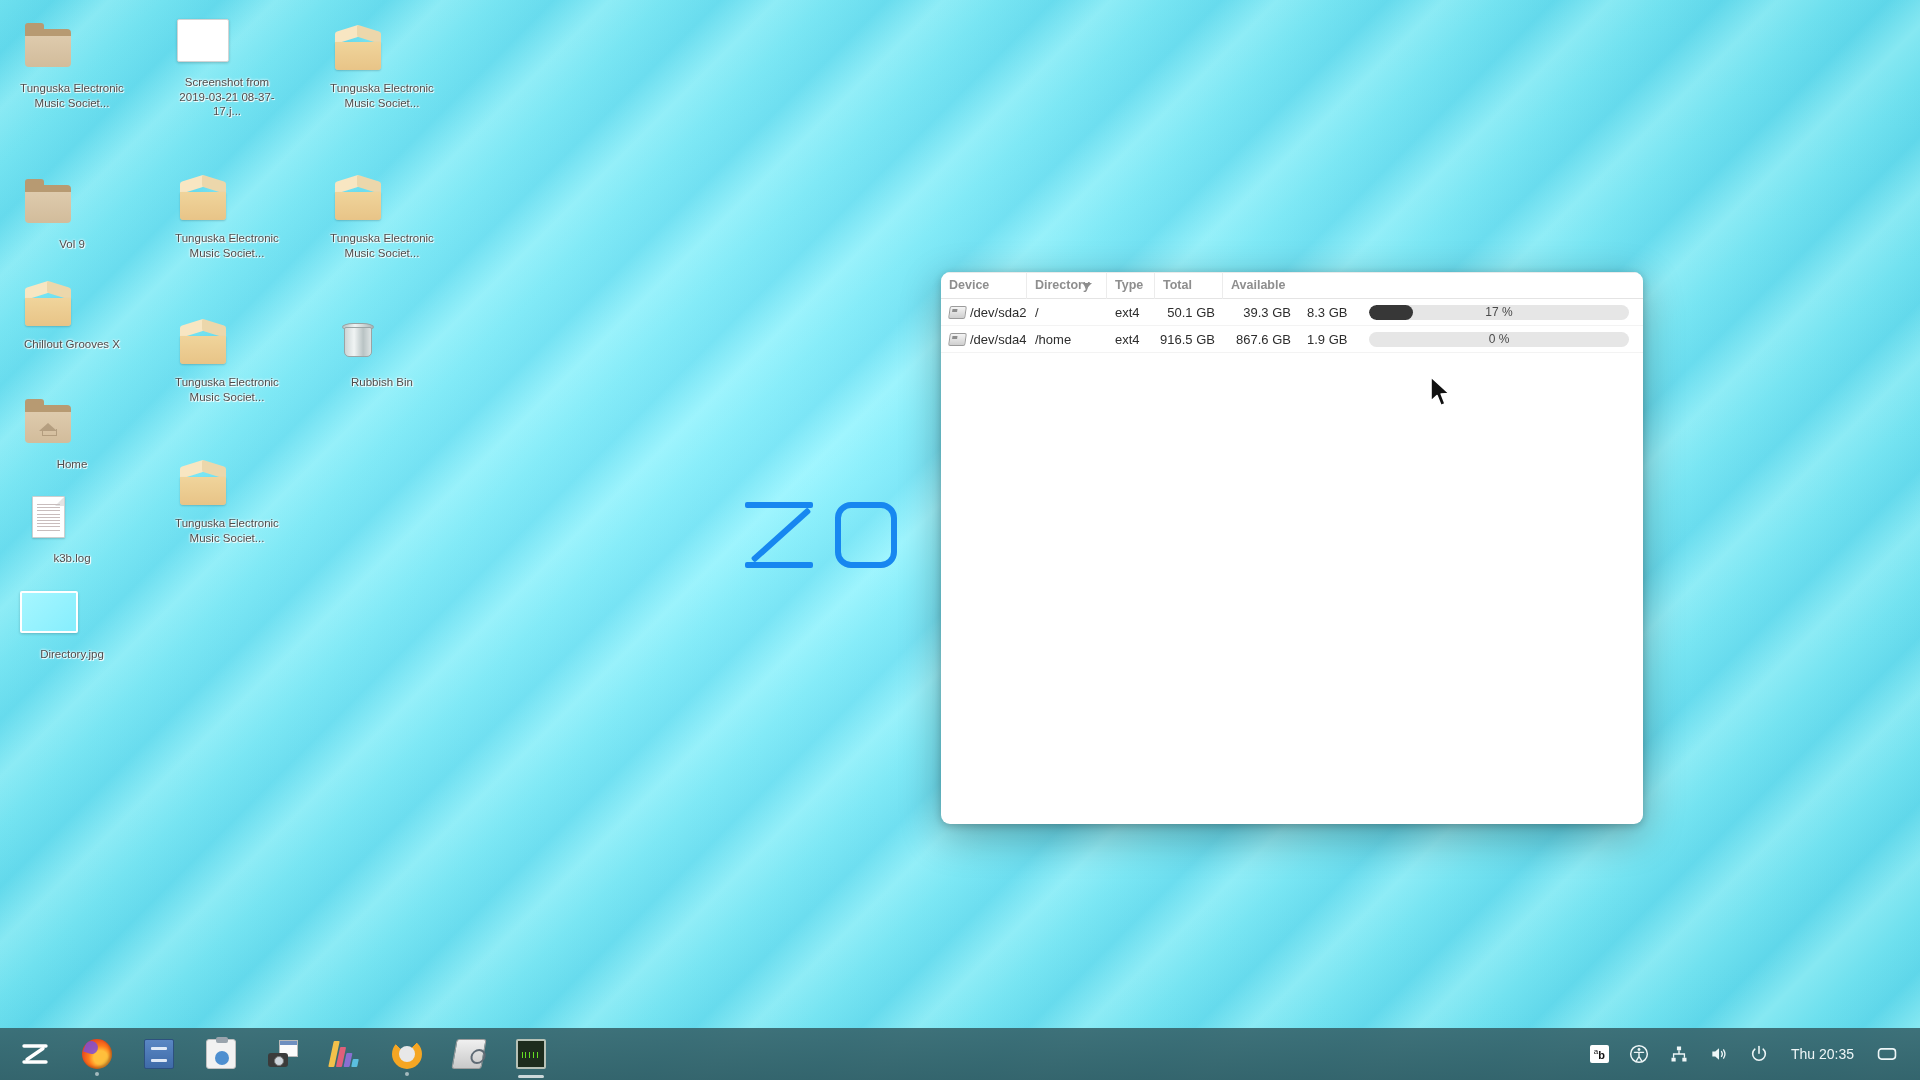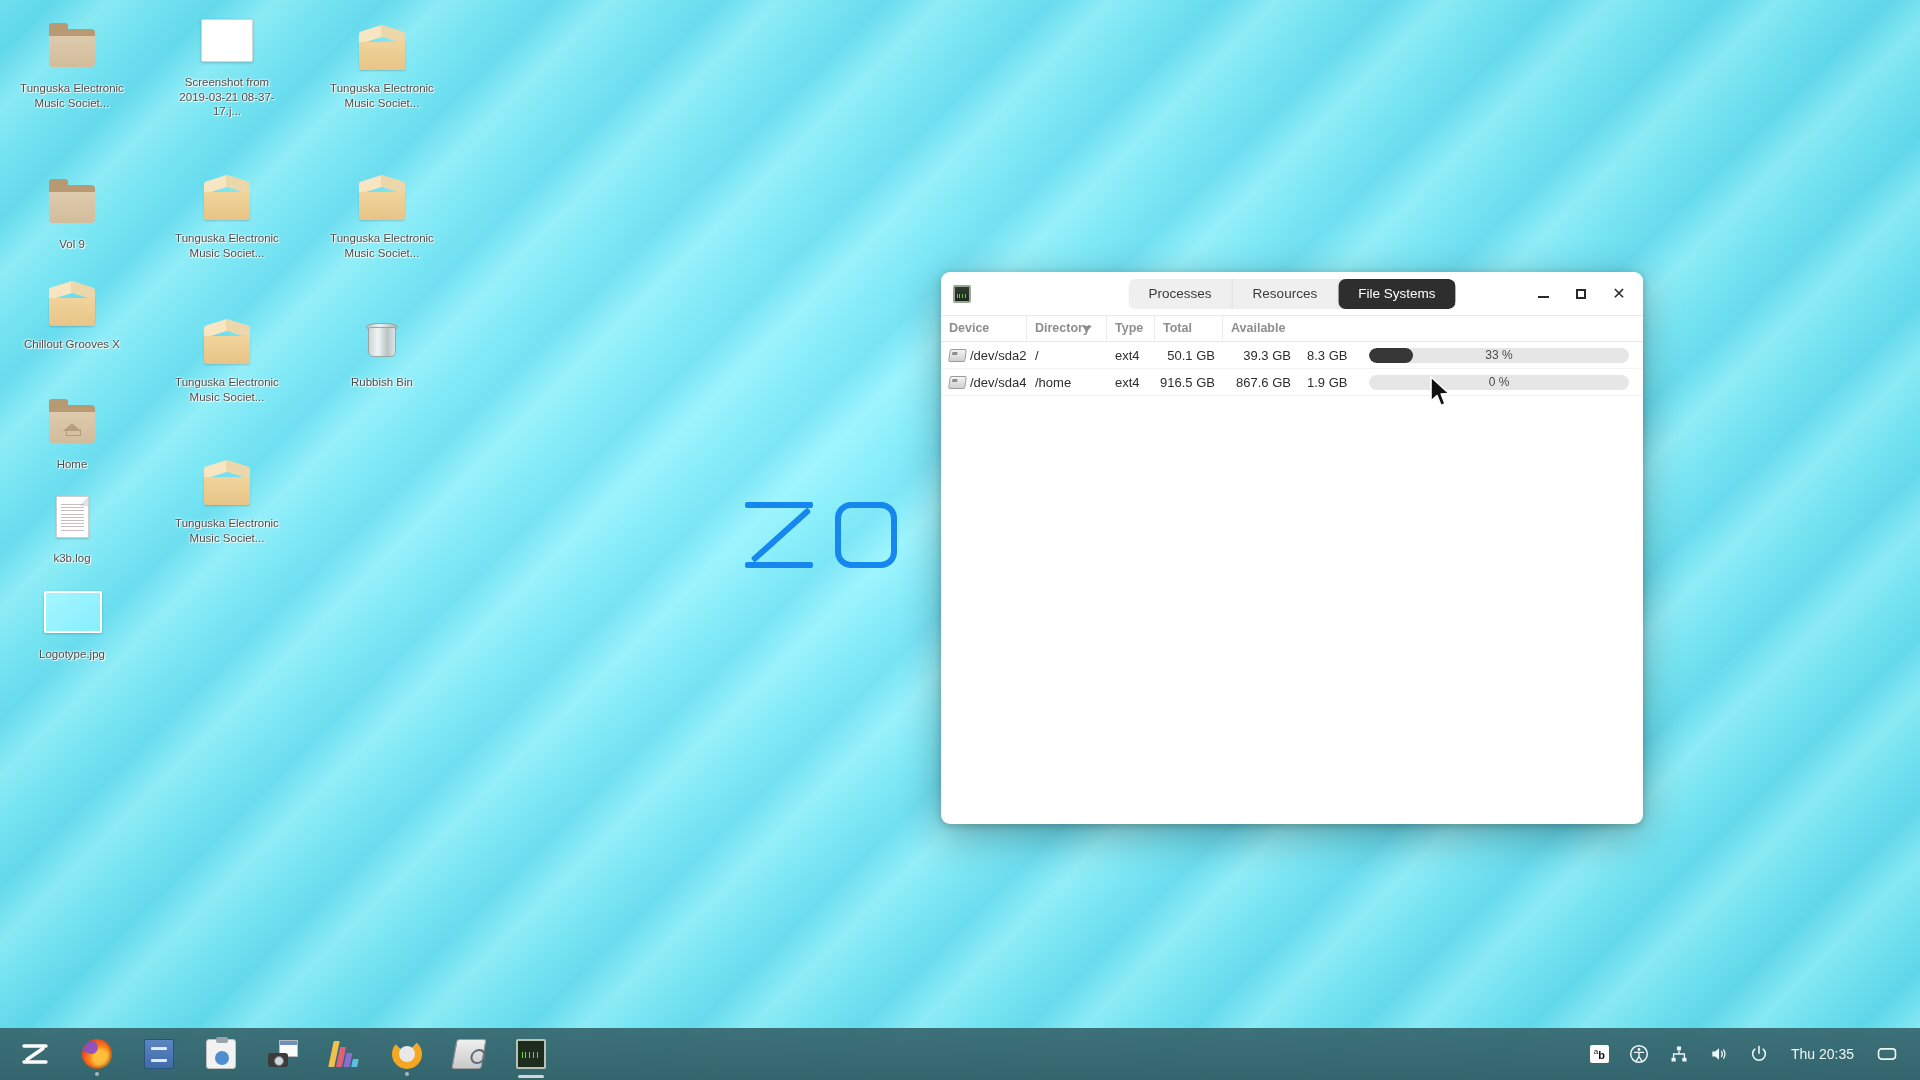--- a/index.html
+++ b/index.html
@@ -50,21 +50,21 @@
     transform:rotate(-42deg); transform-origin:center;
   }
   .zo-o{
     width:62px; height:66px;
     border:6px solid #1787f0; border-radius:16px;
   }
 
   
   .desk-icon{
     position:absolute; width:104px;
-    display:flex; flex-direction:column; align-items:center;
+    display:flex; flex-direction:column; 
     cursor:default; user-select:none;
   }
   .desk-icon .glyph{
     width:56px; height:54px; position:relative; margin-bottom:5px;
   }
   .desk-icon .label{
     font-size:11.5px; line-height:14.5px; color:#4c4c4c;
     text-align:center; width:104px;
     text-shadow:0 0 2px #fff, 0 0 3px #fff, 1px 1px 0 rgba(255,255,255,.9);
     word-wrap:break-word;
@@ -538,47 +538,26 @@
           <span class="flapR"></span>
           <span class="body"></span>
         </span>
       </span>
       <span class="label">Tunguska Electronic Music Societ...</span>
     </div>
     <div class="desk-icon" style="left: 20px; top: 588px;">
       <span class="glyph">
         <span class="ico-img"></span>
       </span>
-      <span class="label">Logotype.jpg</span>
+      <span class="label">Directory.jpg</span>
     </div>
   </div>
 
 <div id="window">
 
-  <div id="titlebar">
-    <div id="app-icon"></div>
-
-    <div id="tabs">
-      <div class="tab">Processes</div>
-      <div class="tab">Resources</div>
-      <div class="tab active">File Systems</div>
-    </div>
-
-    <div id="wctrl">
-      <div class="wbtn">
-          <span class="mini"></span>
-        </div>
-      <div class="wbtn">
-          <span class="maxi"></span>
-        </div>
-      <div class="wbtn">
-          <span class="clos">✕</span>
-        </div>
-    </div>
-  </div>
 
   <div id="fs-table">
     <div id="fs-head">
       <div class="th h-device">Device</div>
       <div class="th h-dir">
         <span>Directory</span>
         <span class="sort-arrow"></span>
       </div>
       <div class="th h-type">Type</div>
       <div class="th h-total">Total</div>
@@ -591,21 +570,21 @@
             <span>/dev/sda2</span>
           </div>
           <div class="cell c-dir">/</div>
           <div class="cell c-type">ext4</div>
           <div class="cell c-total">50.1 GB</div>
           <div class="cell c-avail">39.3 GB</div>
           <div class="cell c-used">
             <span class="used-size">8.3 GB</span>
             <span class="pbar">
               <span class="fill" style="width: 17%;"></span>
-              <span class="pct">33 %</span>
+              <span class="pct">17 %</span>
             </span>
           </div>
         </div>
         <div class="fs-row">
           <div class="cell c-device">
             <span class="disk-glyph"></span>
             <span>/dev/sda4</span>
           </div>
           <div class="cell c-dir">/home</div>
           <div class="cell c-type">ext4</div>

